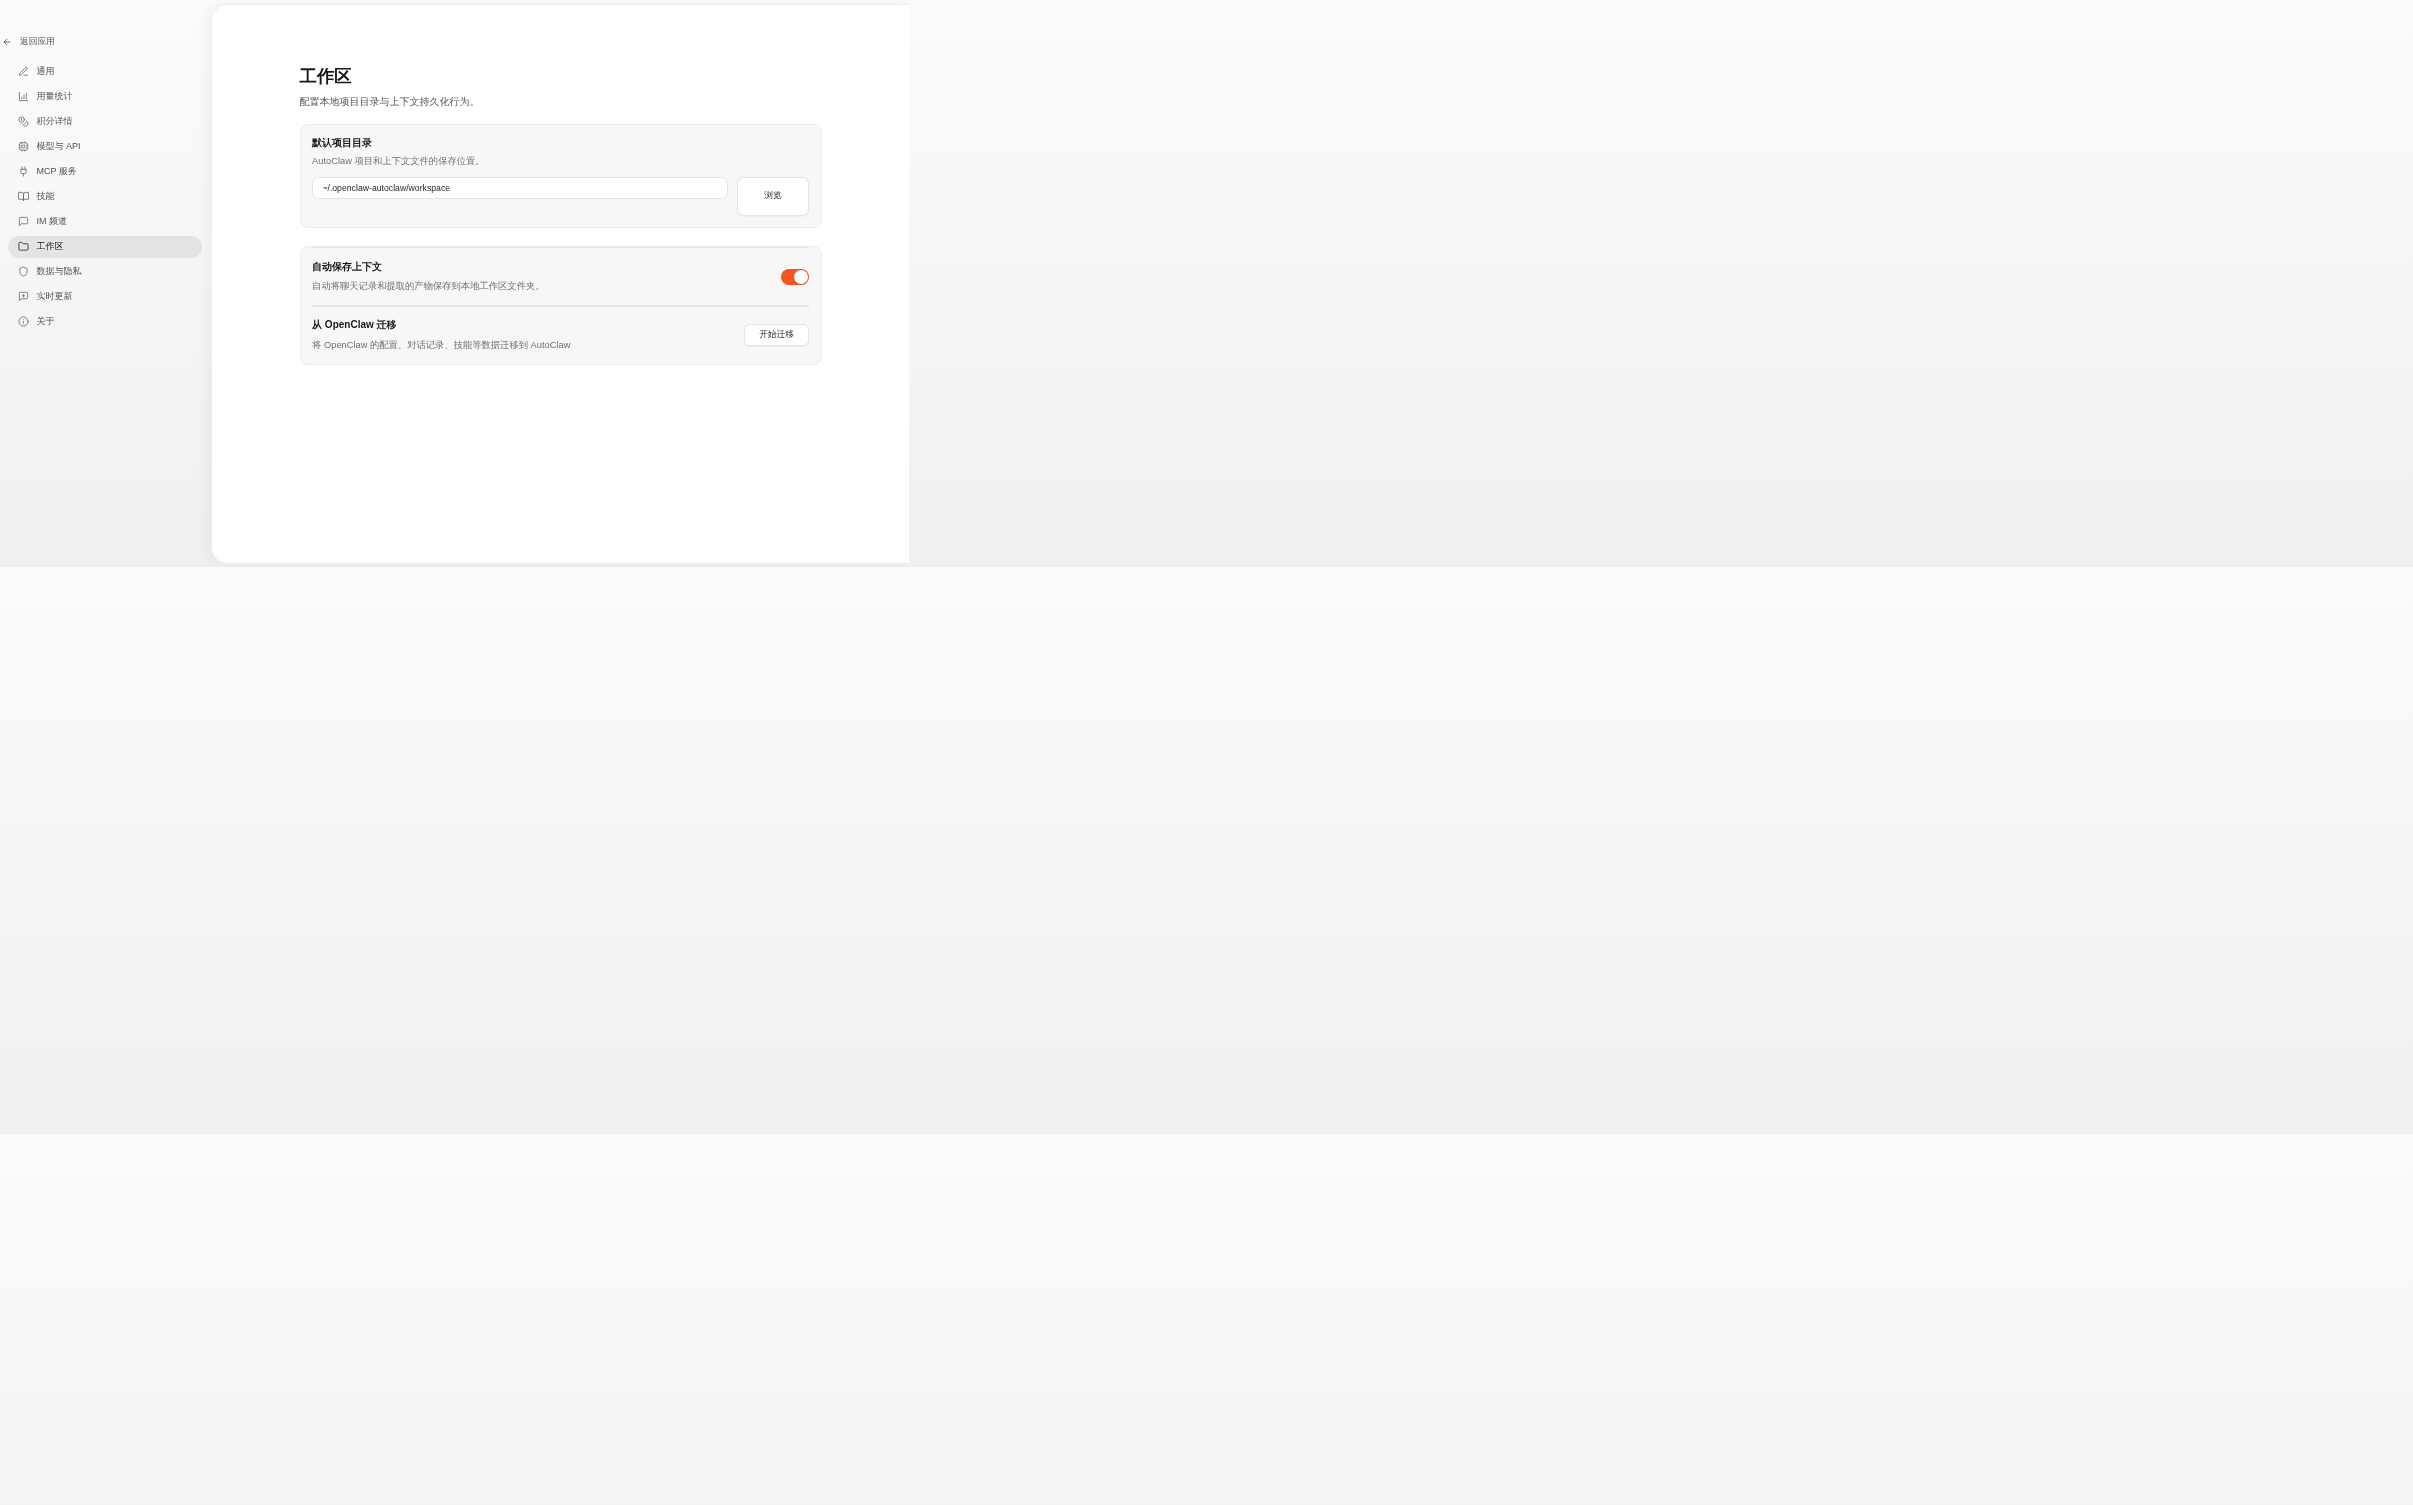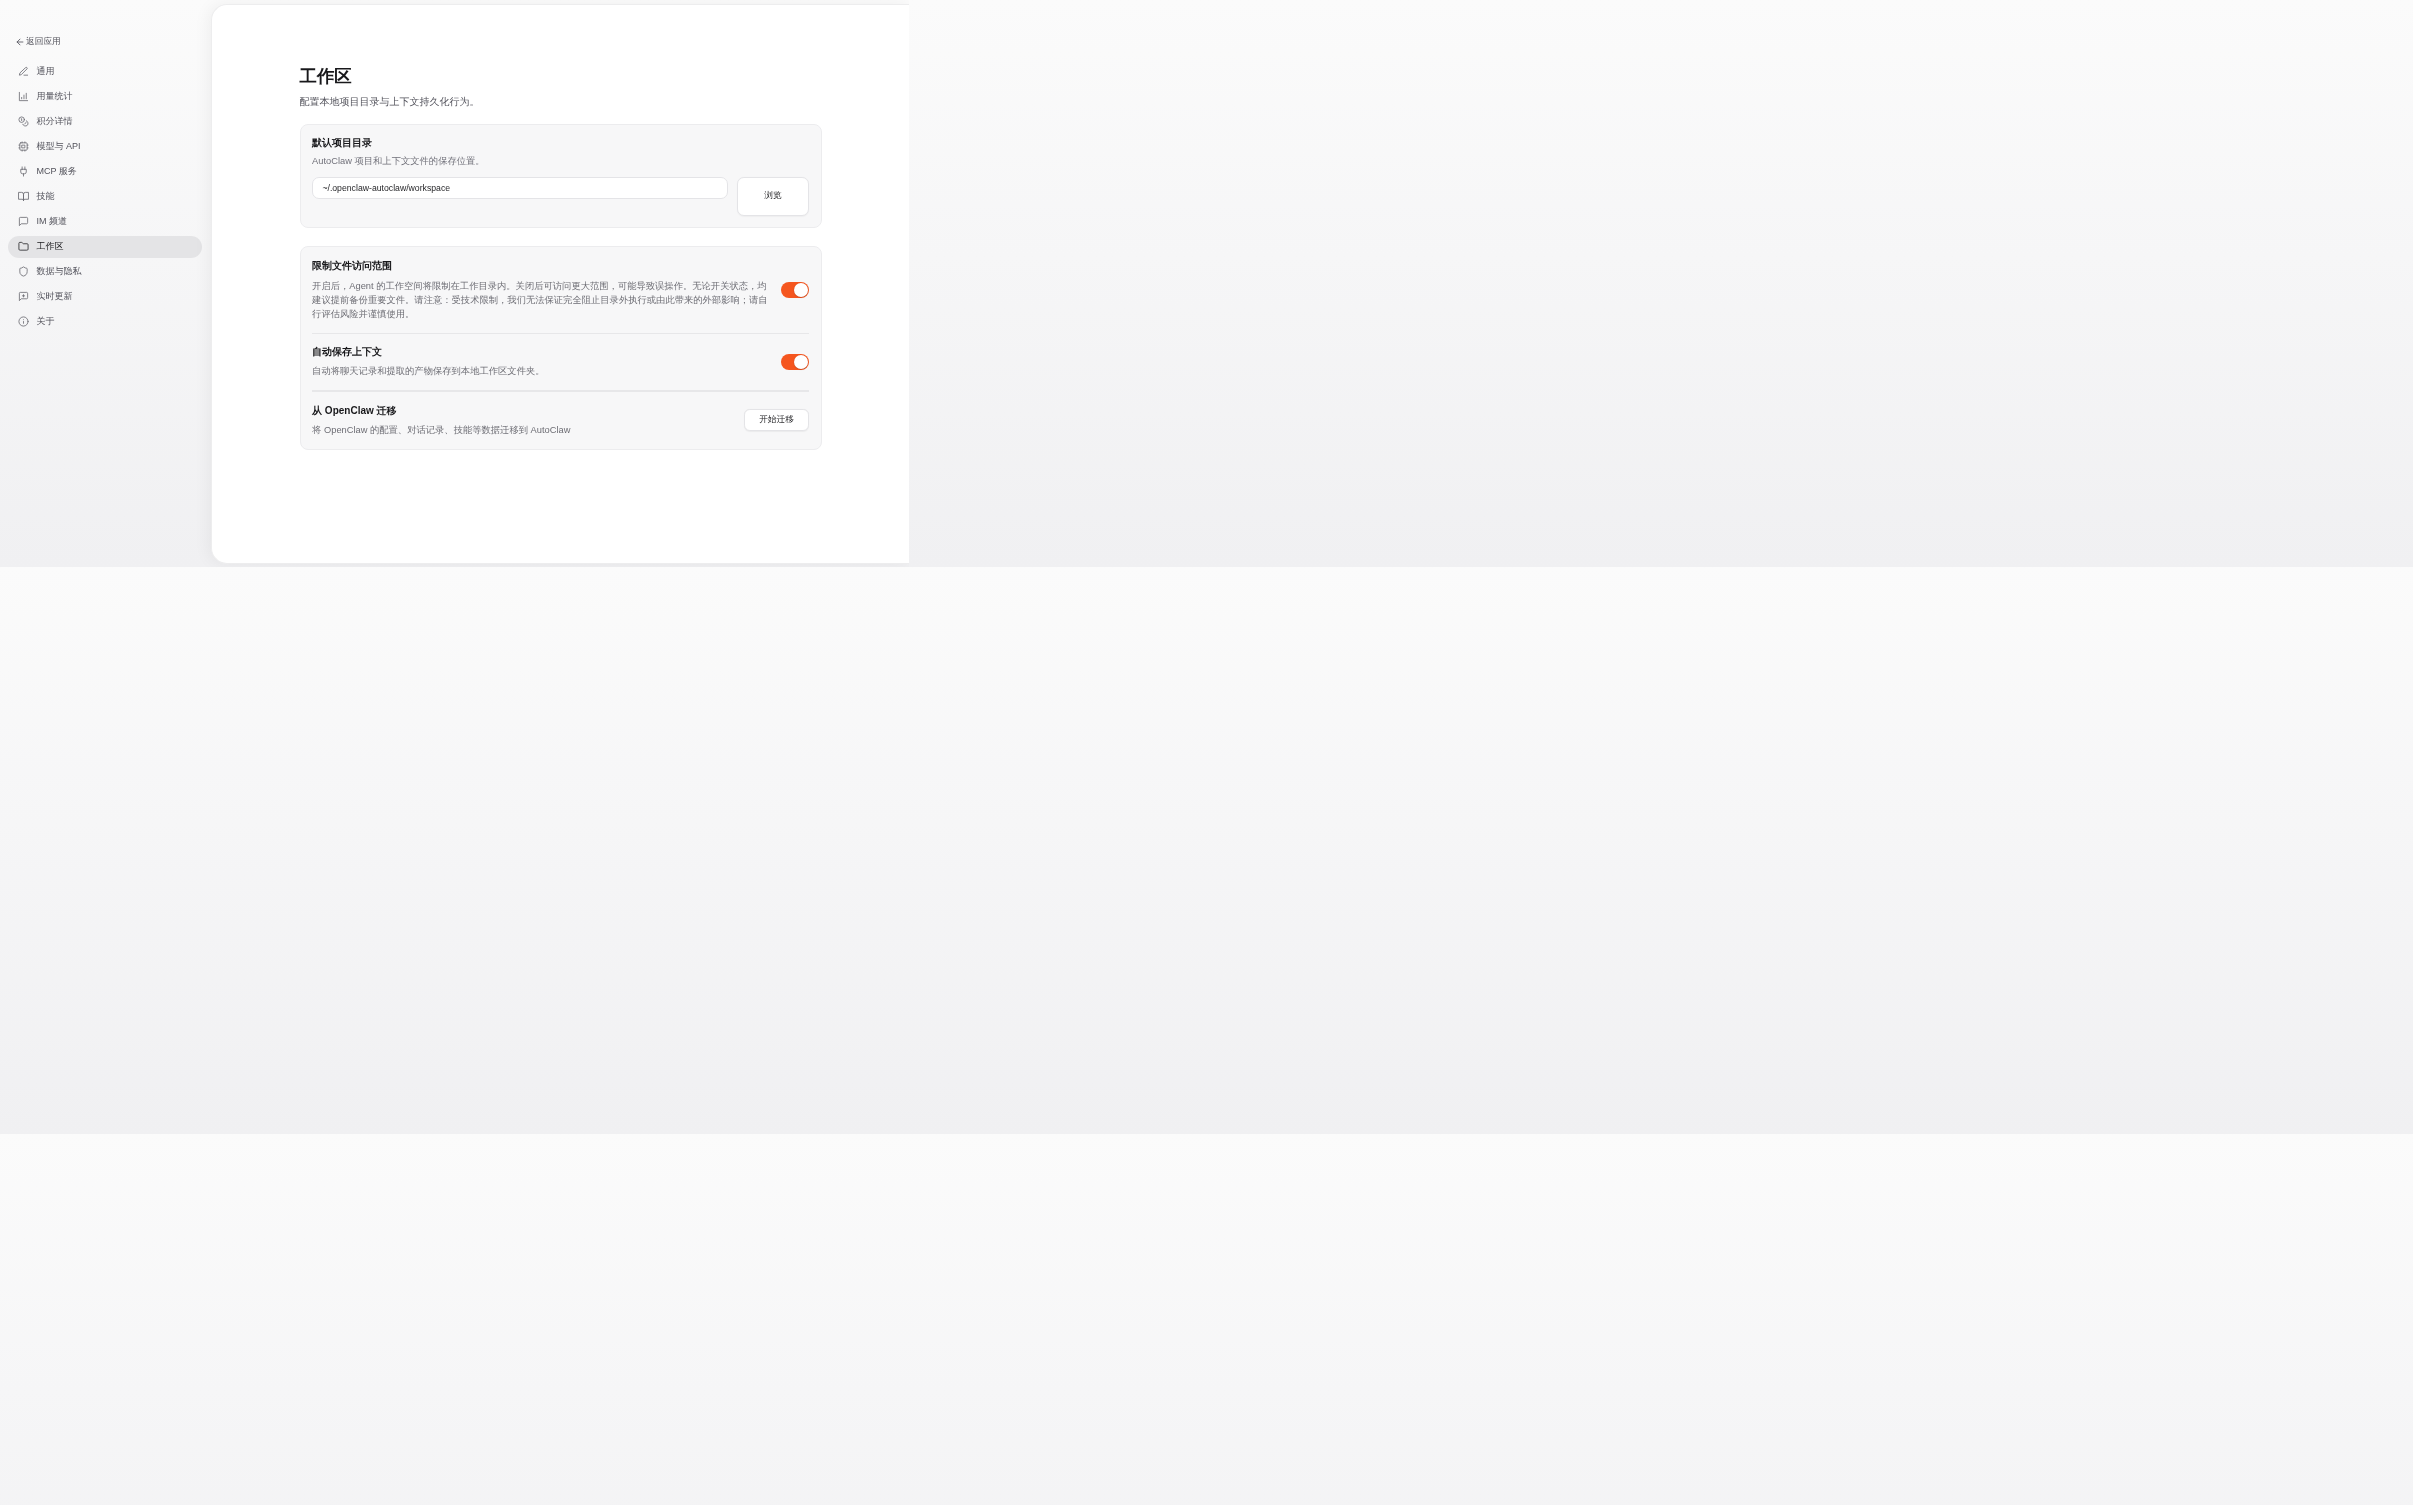--- a/index.html
+++ b/index.html
@@ -5,21 +5,21 @@
   html,body{margin:0;padding:0;}
   body{
     width:909px;height:567px;overflow:hidden;position:relative;
     background:linear-gradient(180deg,#fbfbfb 0%,#f6f6f7 45%,#f0f0f2 100%);
     font-family:"Liberation Sans",sans-serif;
     -webkit-font-smoothing:antialiased;
   }
   
   .sidebar{position:absolute;left:0;top:0;width:211px;height:100%;}
   .back-row{
-    position:absolute;left:15px;top:36px;display:flex;align-items:center;gap:1px;
+    position:absolute;left:2px;top:36px;display:flex;align-items:center;gap:8px;
     color:#52525b;font-size:8.7px;font-weight:500;cursor:default;
   }
   .back-row svg{width:10px;height:10px;display:block;}
   .nav{position:absolute;left:7.5px;right:9.3px;top:61px;}
   .nav-item{
     display:flex;align-items:center;gap:7.5px;height:21.5px;padding:0 10.4px;
     border-radius:579px;color:#52525b;font-size:9px;margin-bottom:3.5px;cursor:default;
   }
   .nav-item svg{width:11px;height:11px;display:block;color:#6b6b72;flex:none;}
   .nav-item.active{background:#e4e4e6;color:#18181b;font-weight:500;}
@@ -226,29 +226,20 @@
         <h2 class="card-title">默认项目目录</h2>
         <p class="card-desc">AutoClaw 项目和上下文文件的保存位置。</p>
         <div class="input-row">
           <input class="path-input" type="text" value="~/.openclaw-autoclaw/workspace" style="">
           <button class="browse-btn">浏览</button>
         </div>
       </section>
 
       <section class="card card-rows">
 
-        <div class="row">
-          <div class="row-text">
-            <div class="row-title">限制文件访问范围</div>
-            <div class="row-desc">开启后，Agent 的工作空间将限制在工作目录内。关闭后可访问更大范围，可能导致误操作。无论开关状态，均建议提前备份重要文件。请注意：受技术限制，我们无法保证完全阻止目录外执行或由此带来的外部影响；请自行评估风险并谨慎使用。</div>
-          </div>
-          <div class="toggle" role="switch" aria-checked="true">
-            <div class="knob"></div>
-          </div>
-        </div>
 
         <div class="divider"></div>
 
         <div class="row">
           <div class="row-text">
             <div class="row-title">自动保存上下文</div>
             <div class="row-desc">自动将聊天记录和提取的产物保存到本地工作区文件夹。</div>
           </div>
           <div class="toggle" role="switch" aria-checked="true">
             <div class="knob"></div>

